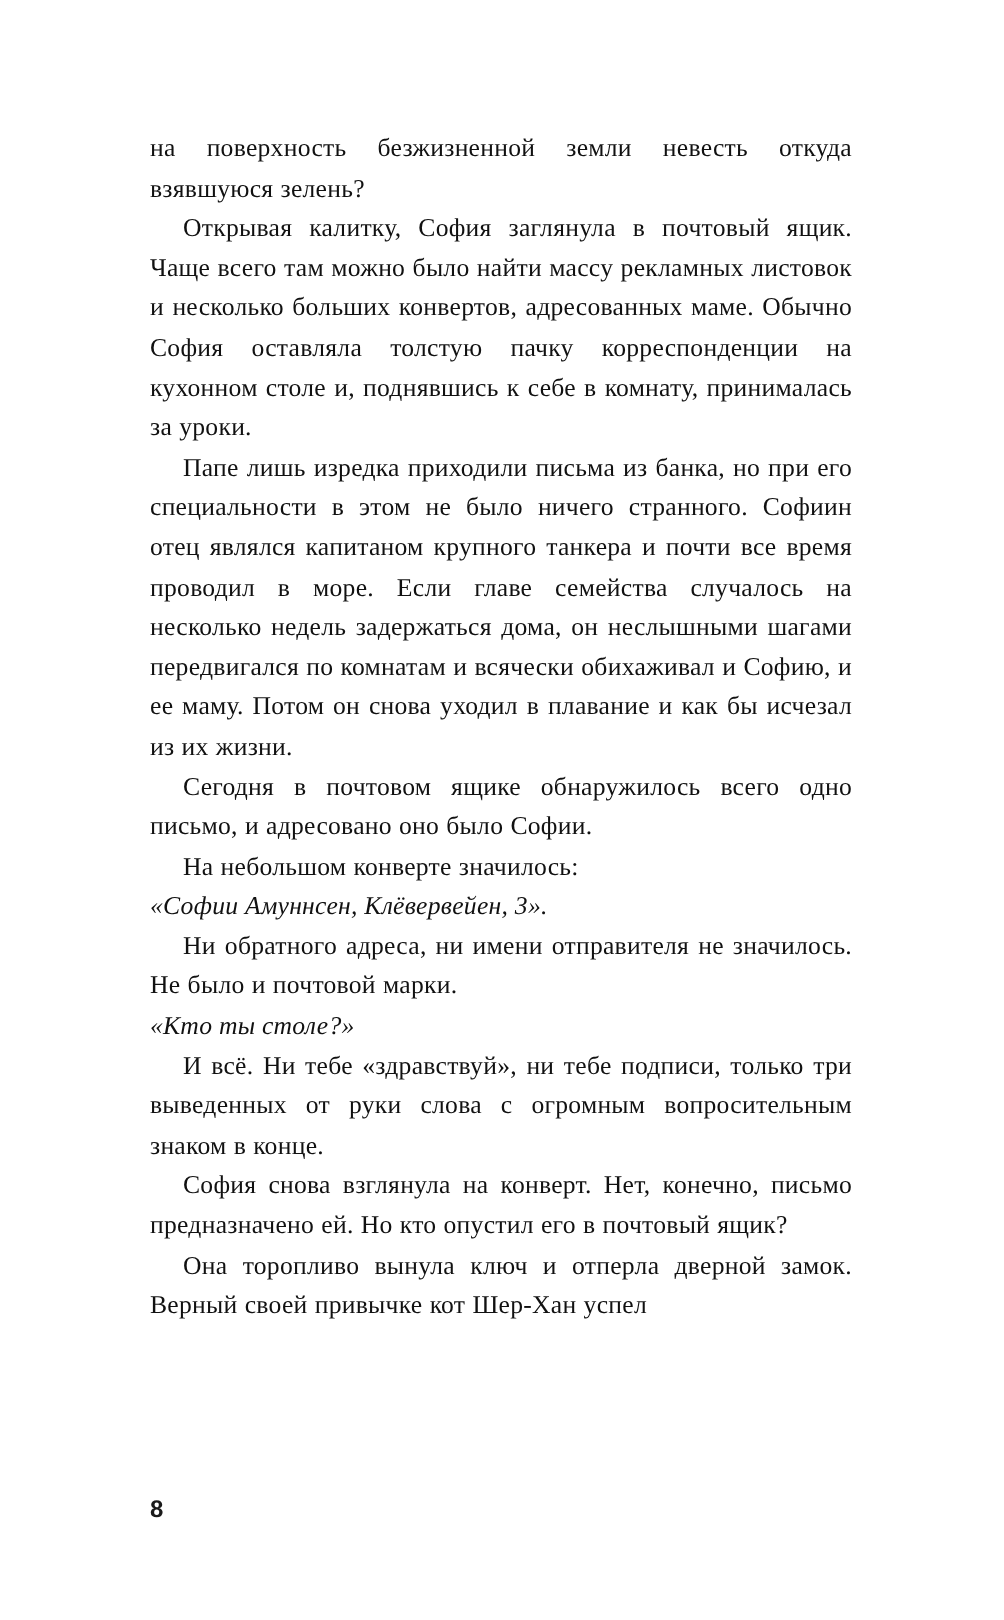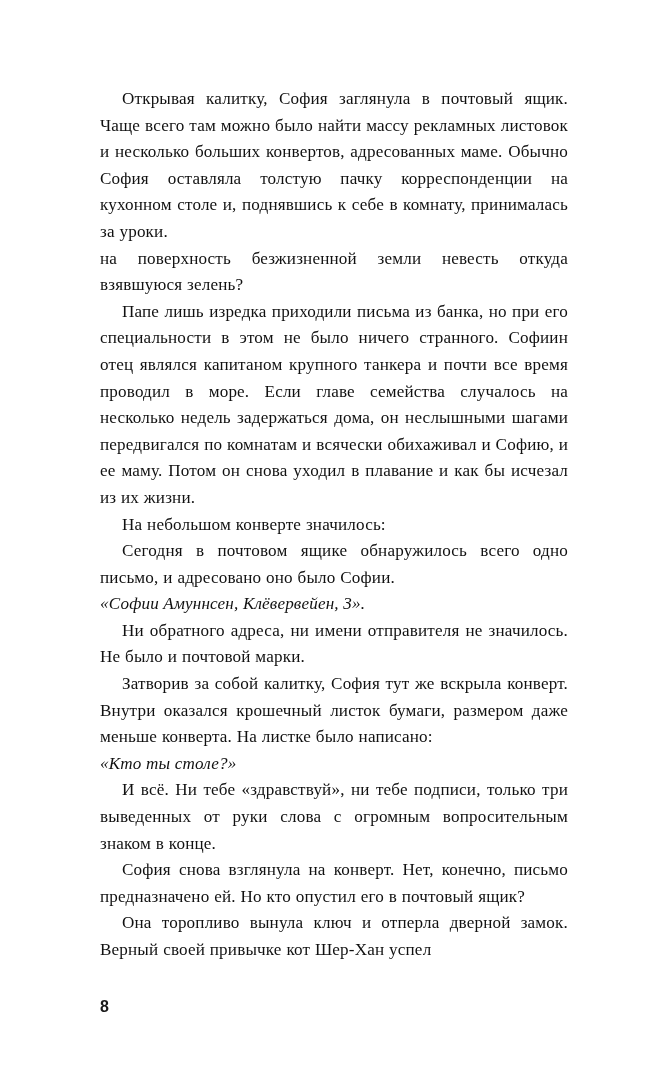--- a/index.html
+++ b/index.html
@@ -72,35 +72,34 @@
     letter-spacing: 0;
   }
 </style>
 </head>
 <body>
 
 <div id="page">
 
   <div id="textblock">
 
+    <p class="para noindent">на поверхность безжизненной земли невесть откуда взявшуюся зелень?</p>
+
     <p class="para">Открывая калитку, София заглянула в почтовый ящик. Чаще всего там можно было найти массу рекламных листовок и несколько больших конвертов, адресованных маме. Обычно София оставляла толстую пачку корреспонденции на кухонном столе и, поднявшись к себе в комнату, принималась за уроки.</p>
-
-    <p class="para noindent">на поверхность безжизненной земли невесть откуда взявшуюся зелень?</p>
 
     <p class="para">Папе лишь изредка приходили письма из банка, но при его специальности в этом не было ничего странного. Софиин отец являлся капитаном крупного танкера и почти все время проводил в море. Если главе семейства случалось на несколько недель задержаться дома, он неслышными шагами передвигался по комнатам и всячески обихаживал и Софию, и ее маму. Потом он снова уходил в плавание и как бы исчезал из их жизни.</p>
 
+    <p class="para">Сегодня в почтовом ящике обнаружилось всего одно письмо, и адресовано оно было Софии.</p>
+
     <p class="para gap-after">На небольшом конверте значилось:</p>
-
-    <p class="para">Сегодня в почтовом ящике обнаружилось всего одно письмо, и адресовано оно было Софии.</p>
 
     <p class="quote gap-after">«Софии Амуннсен, Клёвервейен, 3».</p>
 
     <p class="para">Ни обратного адреса, ни имени отправителя не значилось. Не было и почтовой марки.</p>
 
-    <p class="para gap-after">Затворив за собой калитку, София тут же вскрыла конверт. Внутри оказался крошечный листок бумаги, размером даже меньше конверта. На листке было написано:</p>
 
     <p class="quote gap-after">«Кто ты столе?»</p>
 
     <p class="para">И всё. Ни тебе «здравствуй», ни тебе подписи, только три выведенных от руки слова с огромным вопросительным знаком в конце.</p>
 
     <p class="para">София снова взглянула на конверт. Нет, конечно, письмо предназначено ей. Но кто опустил его в почтовый ящик?</p>
 
     <p class="para">Она торопливо вынула ключ и отперла дверной замок. Верный своей привычке кот Шер-Хан успел</p>
 
   </div>

